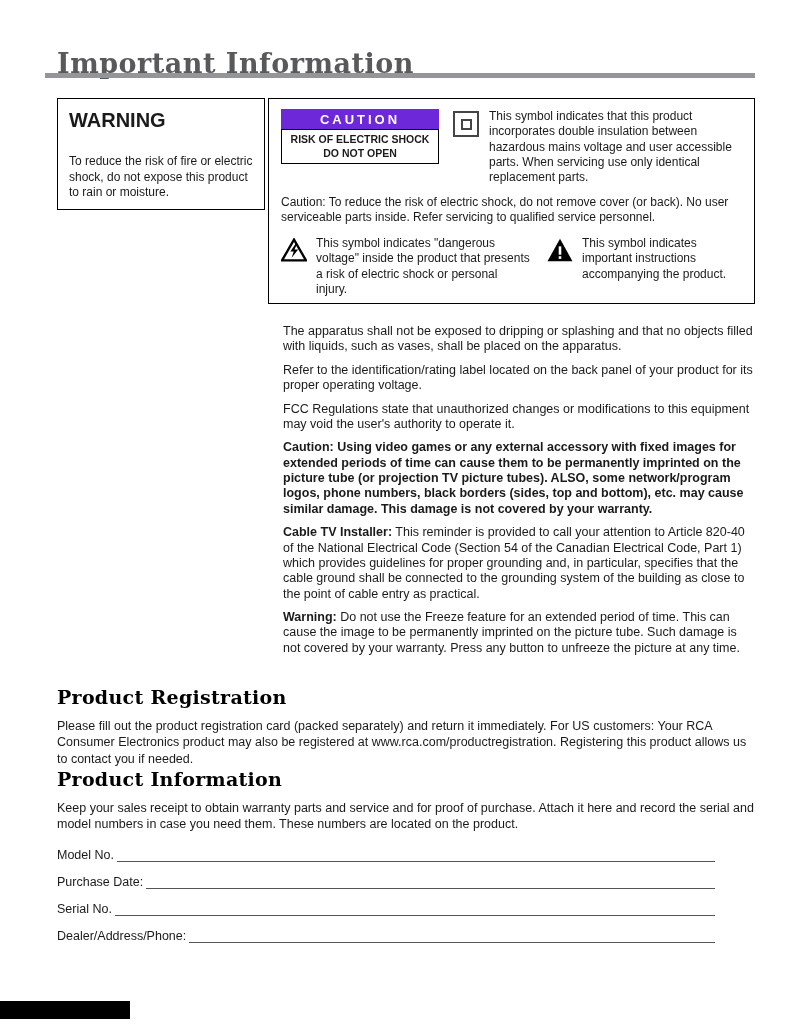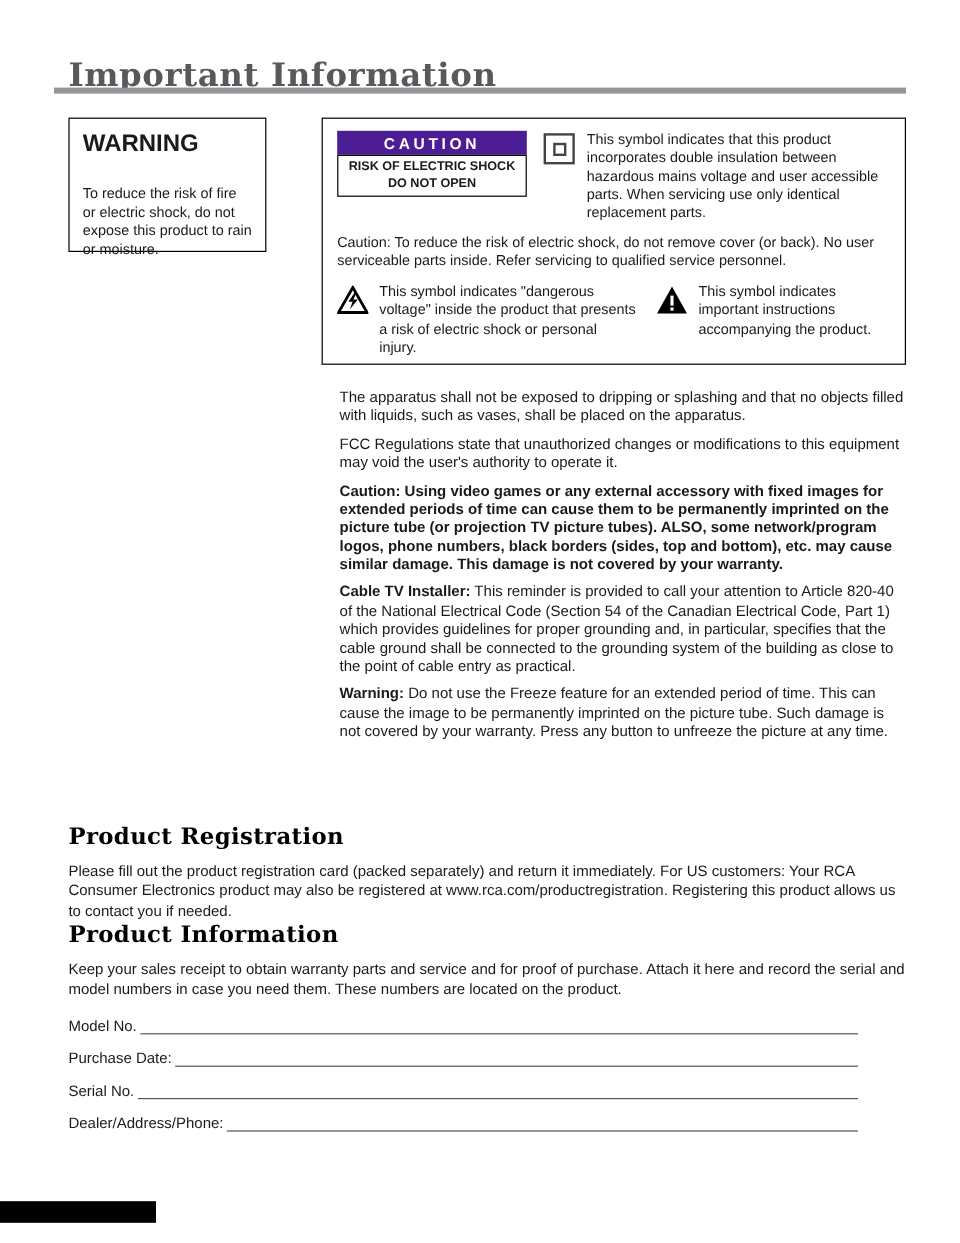--- a/index.html
+++ b/index.html
@@ -9,34 +9,34 @@
     overflow:hidden;
   }
   .doc-title {
     position:absolute; left:45px; top:36px;
     font-family:"DejaVu Serif", serif; font-weight:bold; font-size:27px;
     color:#58595b; letter-spacing:0.5px; margin:12px;
   }
   .title-rule { position:absolute; left:45px; top:73px; width:710px; height:5px; background:#939598; }
 
   .warning-box {
-    position:absolute; left:57px; top:98px; width:165px; height:112px;
+    position:absolute; left:57px; top:98px; width:208px; height:112px;
     border:1px solid #000; padding:8px 11px; box-sizing:border-box;
   }
   .warning-title { font-size:20px; font-weight:bold; margin:2px 0 7px; }
   .warning-text  { font-size:12px; line-height:1.3;margin-top:22px; }
 
   .caution-box {
     position:absolute; left:268px; top:98px; width:487px; height:206px;
     border:1px solid #000; padding:10px 12px; box-sizing:border-box; font-size:12px;
   }
   .cb-row1 { display:flex; gap:14px; }
   .caution-assembly { flex:0 0 158px; width:158px; }
   .caution-bar {
-    background:#4c1d95; color:#fff; text-align:center; font-weight:bold;
+    background:#6d28d9; color:#fff; text-align:center; font-weight:bold;
     font-size:13px; letter-spacing:3px; padding:3px 0 2px;
   }
   .risk-box {
     border:1px solid #000; text-align:center; font-size:10.5px;
     line-height:1.3; padding:3px 2px; font-weight:bold;
   }
   .di-wrap { display:flex; gap:10px; flex:1; }
   .di-icon {
     flex:0 0 26px; width:26px; height:26px; border:2px solid #444;
     display:flex; align-items:center; justify-content:center; margin-top:2px; box-sizing:border-box;
@@ -126,20 +126,23 @@
         <span class="sym-text">This symbol indicates important instructions accompanying the product.</span>
       </div>
     </div>
   </div>
 
   <div class="notices">
     <p class="notice">
       <span class="prefix"></span><span>The apparatus shall not be exposed to dripping or splashing and that no objects filled with liquids, such as vases, shall be placed on the apparatus.</span>
     </p>
     <p class="notice">
+      <span class="prefix"></span><span>Refer to the identification/rating label located on the back panel of your product for its proper operating voltage.</span>
+    </p>
+    <p class="notice">
       <span class="prefix"></span><span>FCC Regulations state that unauthorized changes or modifications to this equipment may void the user's authority to operate it.</span>
     </p>
     <p class="notice bold">
       <span class="prefix">Caution:</span><span> Using video games or any external accessory with fixed images for extended periods of time can cause them to be permanently imprinted on the picture tube (or projection TV picture tubes). ALSO, some network/program logos, phone numbers, black borders (sides, top and bottom), etc. may cause similar damage. This damage is not covered by your warranty.</span>
     </p>
     <p class="notice">
       <span class="prefix">Cable TV Installer:</span><span> This reminder is provided to call your attention to Article 820-40 of the National Electrical Code (Section 54 of the Canadian Electrical Code, Part 1) which provides guidelines for proper grounding and, in particular, specifies that the cable ground shall be connected to the grounding system of the building as close to the point of cable entry as practical.</span>
     </p>
     <p class="notice">
       <span class="prefix">Warning:</span><span> Do not use the Freeze feature for an extended period of time. This can cause the image to be permanently imprinted on the picture tube. Such damage is not covered by your warranty. Press any button to unfreeze the picture at any time.</span>

